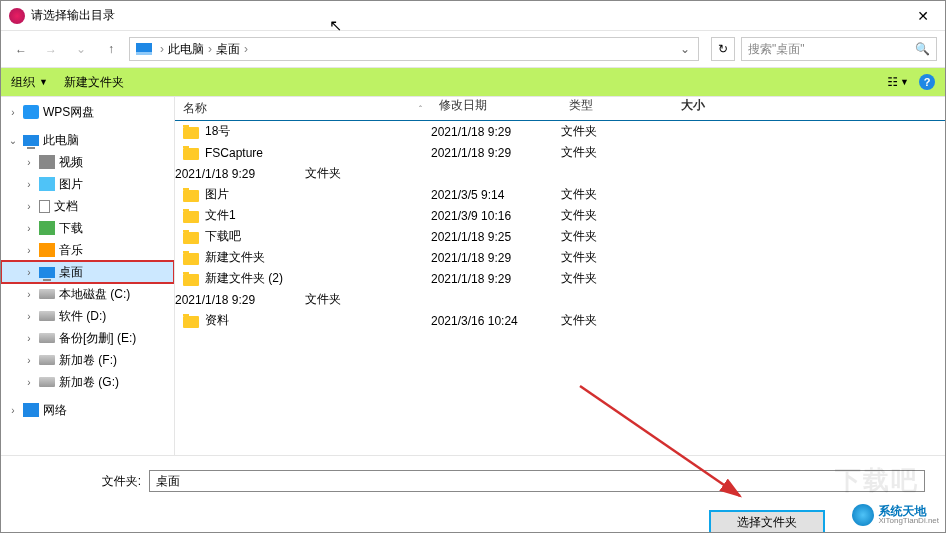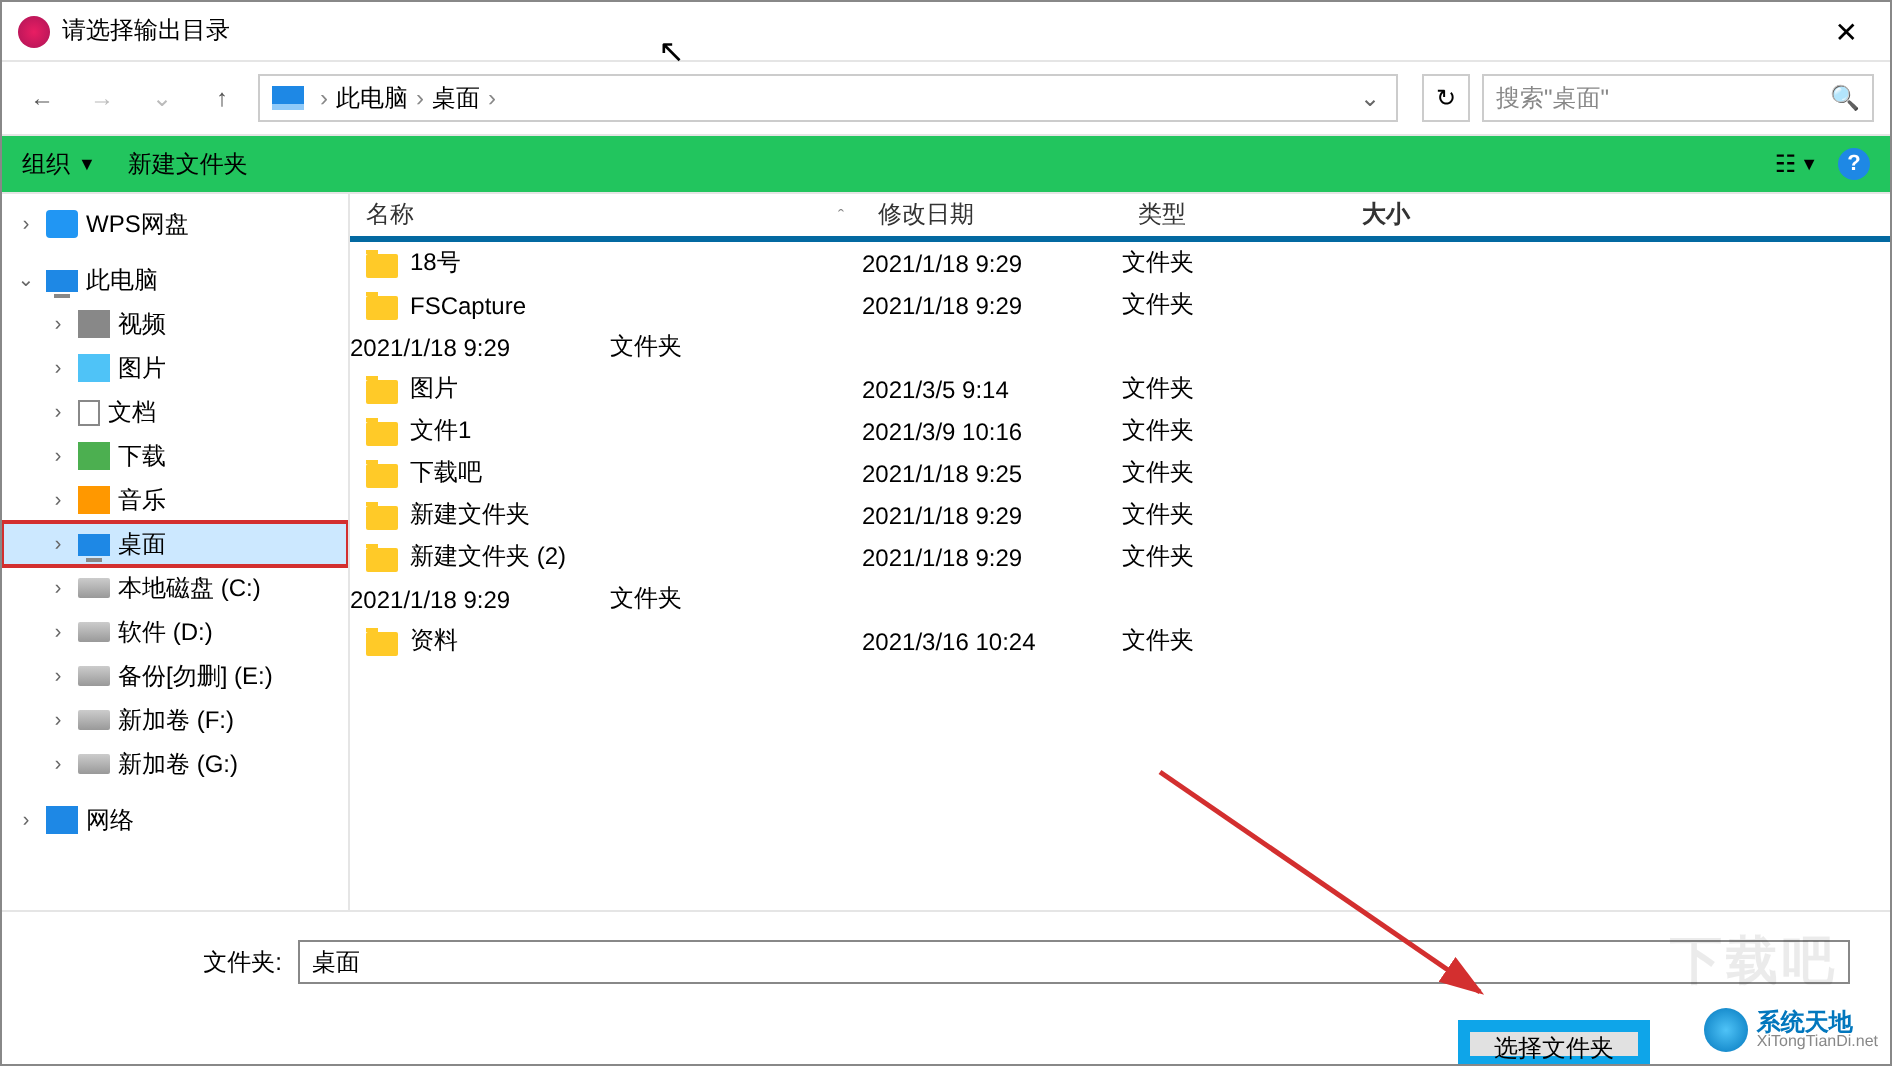--- a/index.html
+++ b/index.html
@@ -15,21 +15,21 @@
 .nav-btn.disabled { color: #bbb; }
 .breadcrumb { flex: 1; height: 24px; border: 1px solid #ccc; display: flex; align-items: center; padding: 0 2px; margin-right: 6px; }
 .bc-icon { width: 16px; height: 12px; background: #1e88e5; margin: 0 4px; position: relative; }
 .bc-icon::after { content:""; position:absolute; bottom:0; left:0; right:0; height:3px; background:#90caf9; }
 .bc-sep { color: #888; margin: 0 4px; }
 .bc-dd { margin-left: auto; color: #666; padding: 0 6px; }
 .refresh-btn { width: 24px; height: 24px; border: 1px solid #ccc; display:flex; align-items:center; justify-content:center; cursor:pointer; }
 .searchbox { width: 196px; height: 24px; border: 1px solid #ccc; display: flex; align-items: center; padding: 0 6px; color: #888; }
 .searchbox .mag { margin-left: auto; }
 
-.toolbar { height: 30px; border-top: 1px solid #e5e5e5; border-bottom: 1px solid #e5e5e5; background: #22c55e; display: flex; align-items: center; padding: 0 10px; gap: 16px; }
+.toolbar { height: 30px; border-top: 1px solid #e5e5e5; border-bottom: 1px solid #e5e5e5; background: #bef264; display: flex; align-items: center; padding: 0 10px; gap: 16px; }
 .toolbar .tb-item { cursor: pointer; display:flex; align-items:center; gap:4px; }
 .toolbar .right { margin-left: auto; display: flex; align-items: center; gap: 10px; }
 .view-btn { display:flex; align-items:center; gap:2px; cursor:pointer; }
 .help-icon { width:16px; height:16px; border-radius:50%; background:#1e88e5; color:#fff; display:flex; align-items:center; justify-content:center; font-size:11px; font-weight:bold; }
 
 .main { display: flex; height: 358px; }
 .tree { width: 174px; border-right: 1px solid #e5e5e5; overflow: auto; padding-top: 4px; }
 .tree-row { height: 22px; display: flex; align-items: center; padding-left: 6px; gap: 4px; cursor: pointer; white-space: nowrap; }
 .tree-row .exp { width: 12px; text-align: center; color: #666; font-size: 10px; }
 .tree-row.lvl1 { padding-left: 22px; }
@@ -43,37 +43,37 @@
 .ico-drive { background: linear-gradient(#ccc,#999); border-radius:1px; height:10px; }
 .ico-video { background:#888; }
 .ico-pic { background:#4fc3f7; }
 .ico-doc { background:#fff; border:1px solid #888; height:13px; width:11px; }
 .ico-down { background:#4caf50; }
 .ico-music { background:#ff9800; }
 .ico-net { background:#1e88e5; }
 .ico-wps { background:#2196f3; border-radius:2px; }
 
 .files { flex: 1; position: relative; }
-.fhead { display: flex; height: 24px; border-bottom: 3px solid #0369a1; align-items: center; color: #333; }
+.fhead { display: flex; height: 24px; border-bottom: 1px solid #0369a1; color: #333; }
 .fhead > div { padding: 0 8px; border-right: 1px solid transparent; }
 .col-name { width: 256px; display:flex; align-items:center; }
 .col-date { width: 130px; }
 .col-type { width: 112px; }
 .col-size { width: 100px; font-weight: bold; }
 .sort-ind { margin-left:auto; color:#888; font-size:9px; }
 .fbody { overflow: auto; height: calc(100% - 24px); }
 .frow { display: flex; height: 21px; align-items: center; cursor: pointer; }
 .frow .col-name { display: flex; gap: 6px; padding-left: 8px; }
 
 .footer { border-top: 1px solid #e5e5e5; padding: 14px 20px 14px 90px; }
 .folder-line { display: flex; align-items: center; gap: 8px; margin-bottom: 18px; }
 .folder-line label { text-align: right; width: 50px; }
 .folder-line input { flex: 1; height: 22px; border: 1px solid #888; padding: 0 6px; font-size: 12px; }
 .btn-row { display: flex; justify-content: flex-end; padding-right: 100px; gap: 10px; }
-.select-btn { height: 24px; padding: 0 12px; border: 6px solid #0ea5e9; background: #e1e1e1; cursor: pointer; position:relative; }
+.select-btn { height: 24px; padding: 0 26px; border: 2px solid #0ea5e9; background: #e1e1e1; cursor: pointer; position:relative; }
 
 .cursor-arrow { position: absolute; top: 15px; left: 328px; font-size: 16px; color: #000; pointer-events:none; }
 .red-arrow { position: absolute; pointer-events:none; }
 .watermark { position:absolute; right:6px; bottom:6px; font-size:11px; color:#666; display:flex; align-items:center; gap:4px; }
 .watermark .wm-icon{ width:22px; height:22px; background:radial-gradient(circle,#4fc3f7,#0277bd); border-radius:50%; }
 .watermark .wm-text{ display:flex; flex-direction:column; line-height:1;justify-content:space-between; }
 .watermark .wm-cn{ font-weight:bold; color:#0277bd; }
 .watermark .wm-en{ font-size:8px; color:#888; }
 .dl-faded { position:absolute; right:26px; bottom:34px; font-size:26px; color:rgba(0,0,0,0.08); font-weight:bold; letter-spacing:2px; }
 </style>

